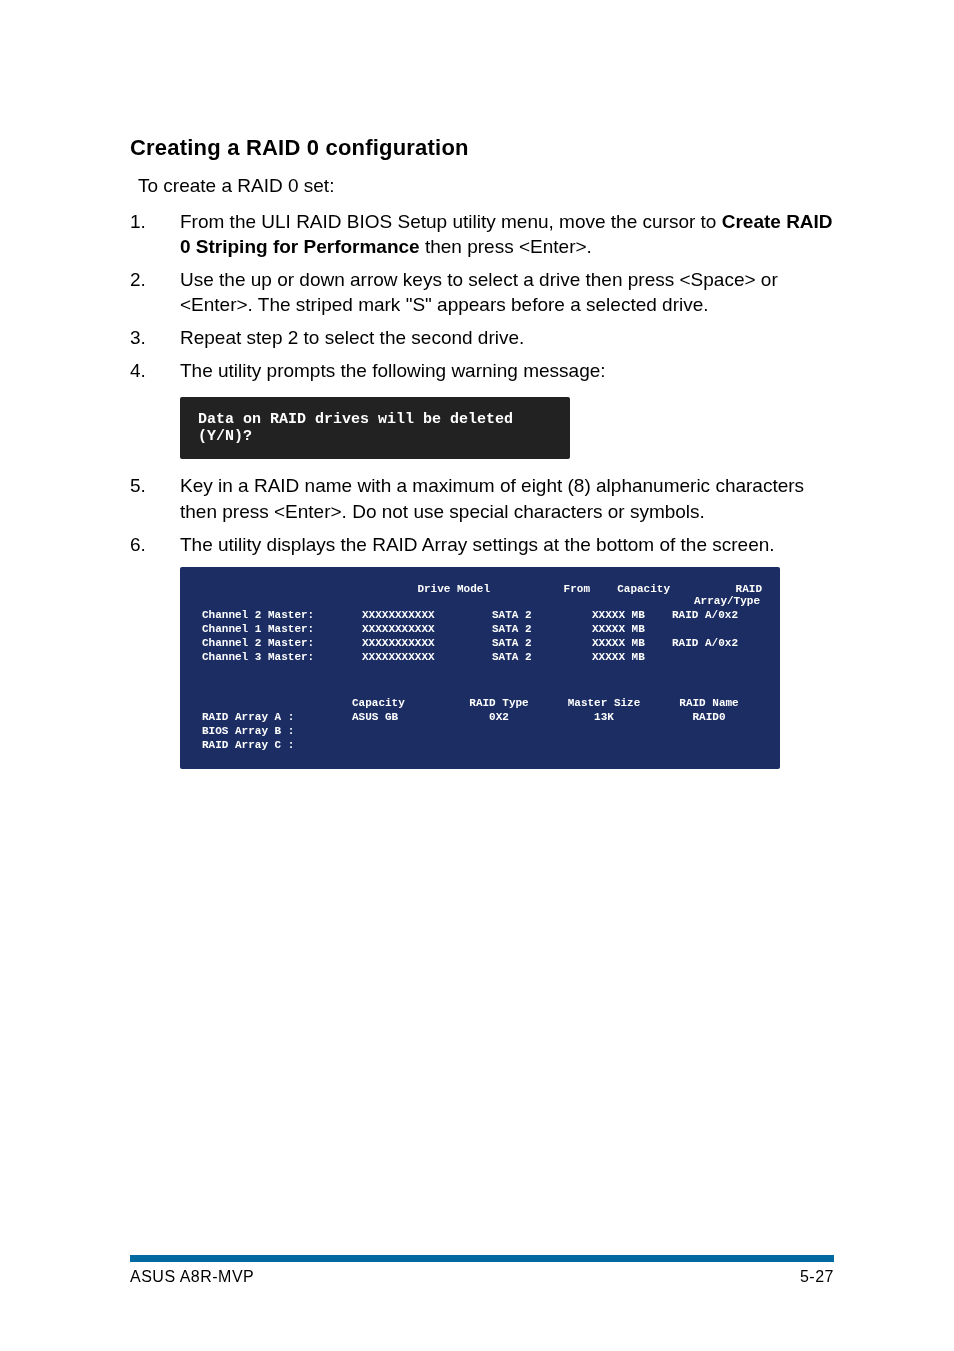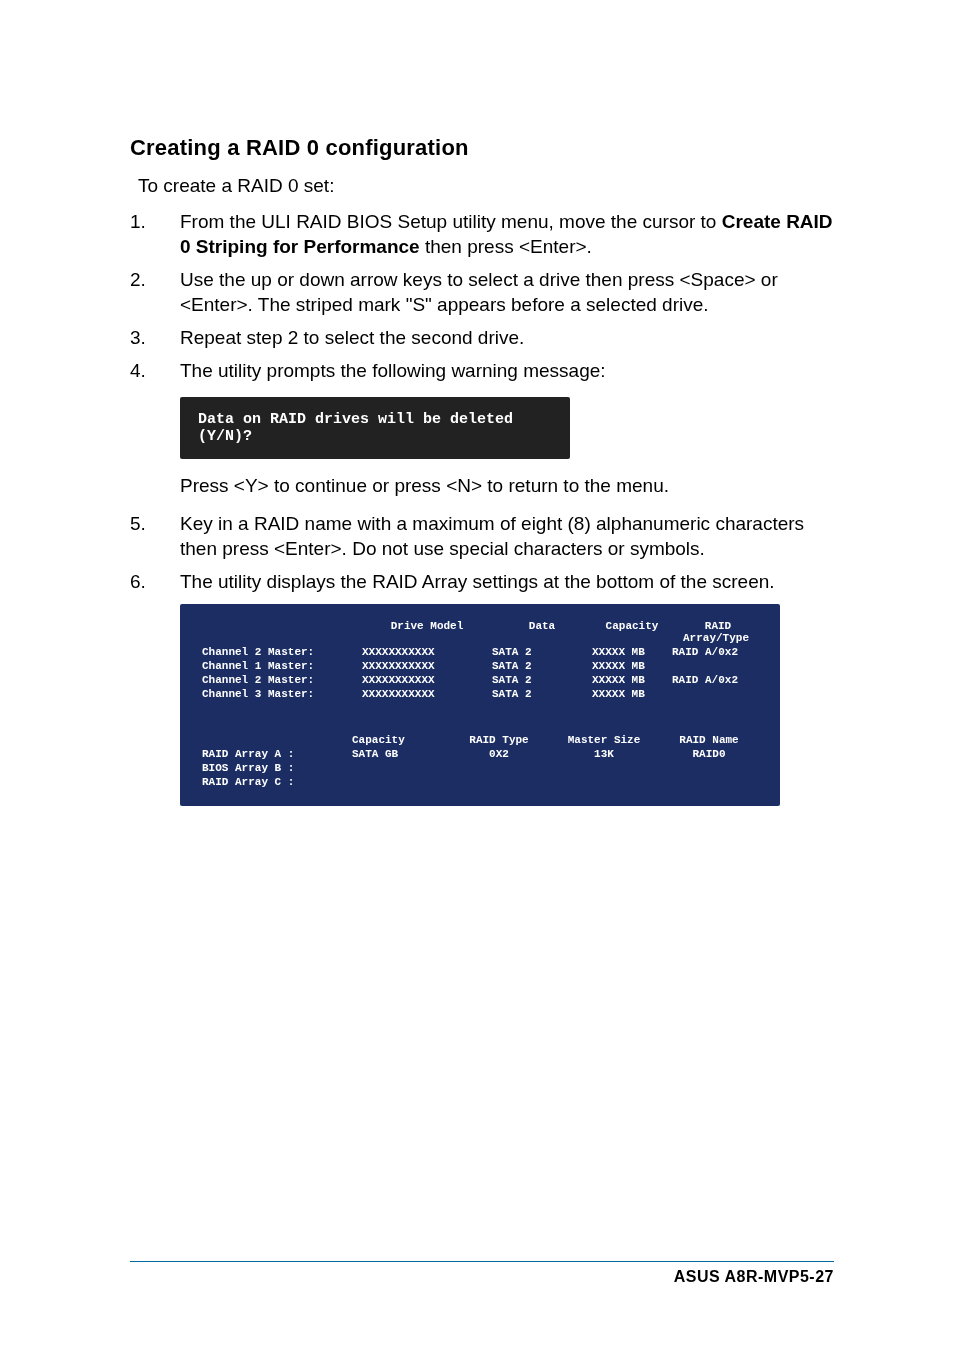--- a/index.html
+++ b/index.html
@@ -74,39 +74,39 @@
     font-weight: bold;
   }
   .bios-spacer { height: 30px; }
   .bios-section2 { margin-top: 4px; }
 
   .bios-table1 {
     display: grid;
     grid-template-columns: 160px 130px 100px 80px 90px;
     row-gap: 2px;
   }
-  .bios-table1 .hdr { position: relative; text-align: center;}
+  .bios-table1 .hdr { position: relative; text-align: right;}
   .bios-table1 .hdr span { position: relative; z-index:1; padding: 0 2px;}
   .bios-table2 {
     display: grid;
     grid-template-columns: 150px 100px 100px 110px 100px;
     row-gap: 2px;
   }
   .right { text-align: center; padding-right: 6px; }
 
   .footer {
     position: absolute;
     bottom: 65px;
     left: 130px;
     right: 120px;
-    border-top: 1px solid #0369a1;
+    border-top: 7px solid #0369a1;
     padding-top: 6px;
     display: flex;
-    justify-content: flex-end;
-    font-weight: bold;
+    justify-content: space-between;
+    font-weight: normal;
     font-size: 16px;
     letter-spacing: 0.5px;
   }
 </style>
 </head>
 <body>
 
 <div class="page">
 
   <h2 class="section-heading">Creating a RAID 0 configuration</h2>
@@ -137,42 +137,41 @@
       <span class="body">
         <span>The utility prompts the following warning message:</span>
       </span>
     </li>
   </ol>
 
   <div class="warning-block">
     <span>Data on RAID drives will be deleted (Y/N)?</span>
   </div>
 
-  <p class="sub-after">Press &lt;Y&gt; to continue or press &lt;N&gt; to return to the menu.</p>
 
   <ol class="steps">
     <li>
       <span class="num">5.</span>
       <span class="body">
         <span>Key in a RAID name with a maximum of eight (8) alphanumeric characters then press &lt;Enter&gt;. Do not use special characters or symbols.</span>
       </span>
     </li>
     <li>
       <span class="num">6.</span>
       <span class="body">
         <span>The utility displays the RAID Array settings at the bottom of the screen.</span>
       </span>
     </li>
   </ol>
 
   <div class="bios-block">
     <div class="bios-table1">
       <div class="hdr"><span></span></div>
       <div class="hdr"><span>Drive Model</span></div>
-      <div class="hdr"><span>Data</span></div>
+      <div class="hdr"><span>From</span></div>
       <div class="hdr"><span>Capacity</span></div>
       <div class="hdr"><span>RAID Array/Type</span></div>
 
       <div>Channel 2 Master:</div>
       <div>XXXXXXXXXXX</div>
       <div>SATA 2</div>
       <div>XXXXX MB</div>
       <div>RAID A/0x2</div>
 
       <div>Channel 1 Master:</div>
@@ -197,21 +196,21 @@
     <div class="bios-spacer"></div>
 
     <div class="bios-table2 bios-section2">
       <div class="hdr"><span></span></div>
       <div class="hdr"><span>Capacity</span></div>
       <div class="hdr right"><span>RAID Type</span></div>
       <div class="hdr right"><span>Master Size</span></div>
       <div class="hdr right"><span>RAID Name</span></div>
 
       <div>RAID Array A   :</div>
-      <div>SATA GB</div>
+      <div>ASUS GB</div>
       <div class="right">0X2</div>
       <div class="right">13K</div>
       <div class="right">RAID0</div>
 
       <div>BIOS Array B   :</div>
       <div></div>
       <div class="right"></div>
       <div class="right"></div>
       <div class="right"></div>
 

